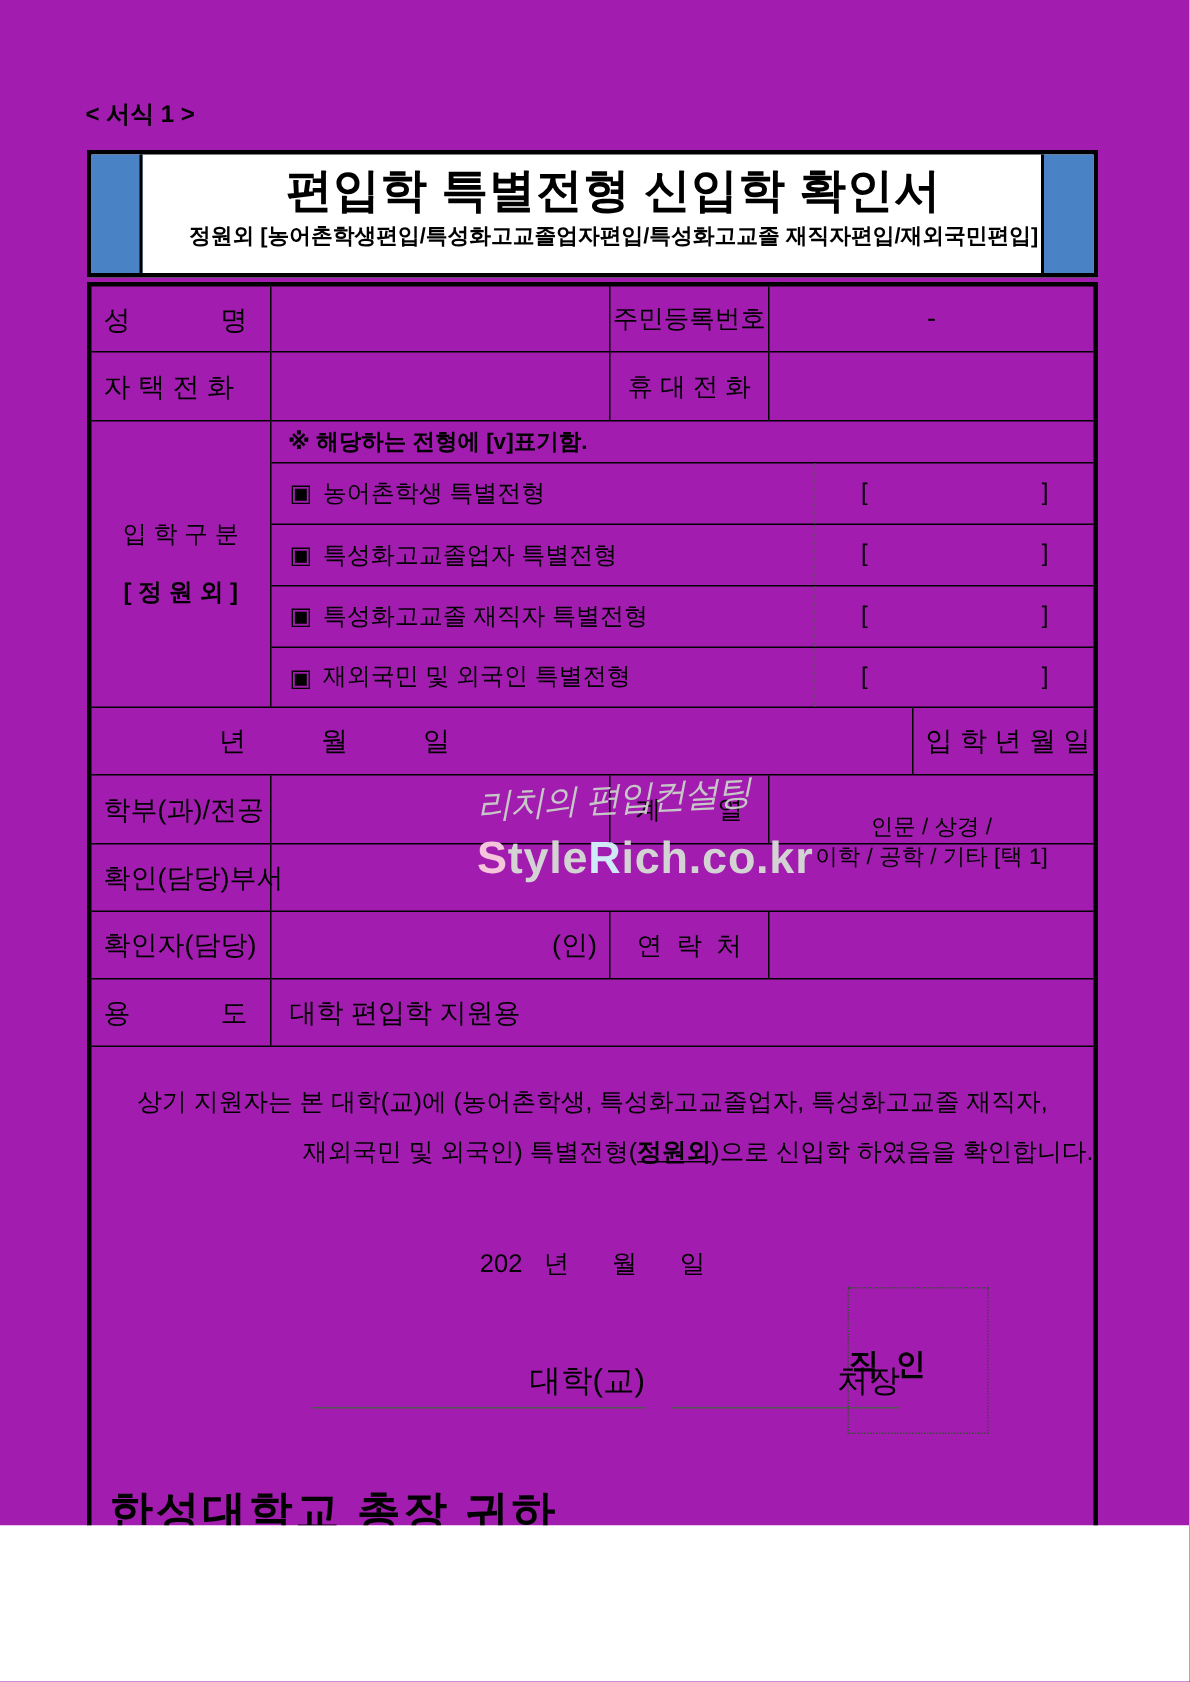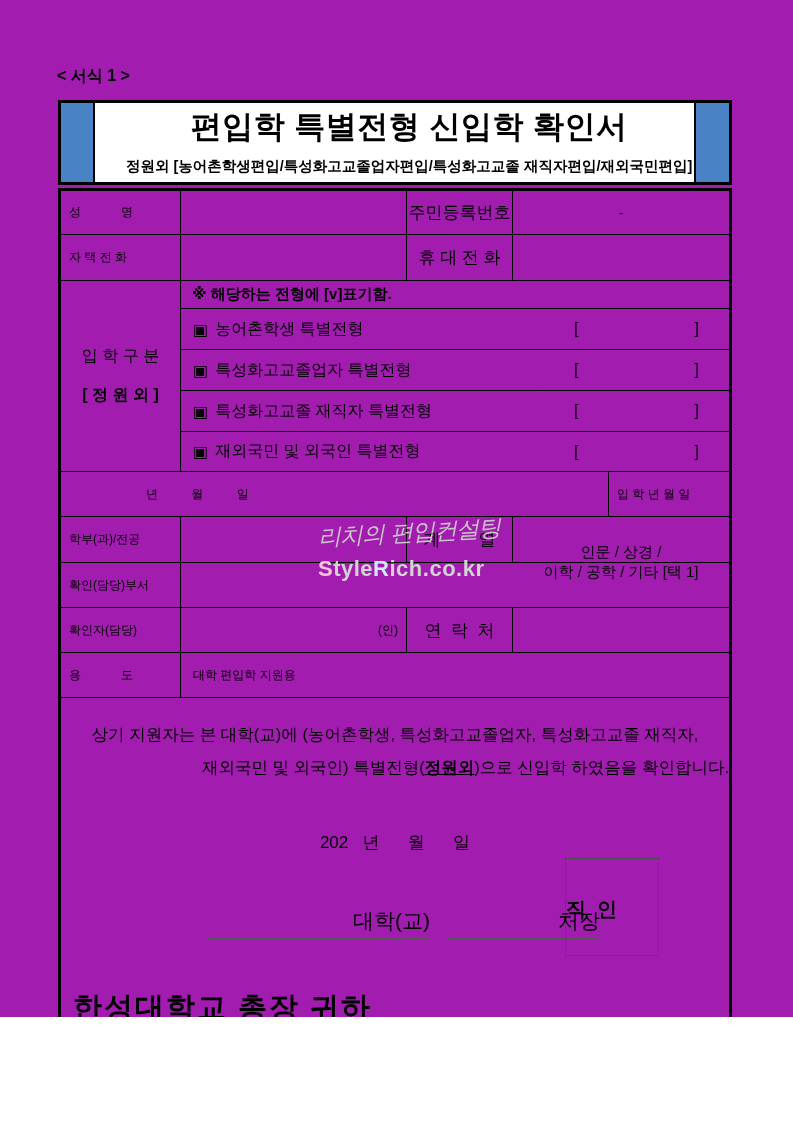--- a/index.html
+++ b/index.html
@@ -11,32 +11,32 @@
   }
   .form-tag { position:absolute; left:57px; top:66px; font-size:16px; font-weight:bold; }
 
   
   .header-box { position:absolute; left:58px; top:100px; width:674px; height:85px;
     border:3px solid #000; display:flex; background:#fff; }
   .accent { width:42px; background:#4A82C6; }
   .accent-l { border-right:2px solid #000; }
   .accent-r { width:43px; border-left:2px solid #000; }
   .header-center { flex:1; display:flex; flex-direction:column; align-items:center;
-    justify-content:space-between; padding:3px 2px 6px;margin-left:29px; }
+    justify-content:flex-start; padding:3px 2px 6px;margin-left:29px; }
   .title { font-size:31px; font-weight:bold; letter-spacing:0.5px; white-space:nowrap; }
   .subtitle { font-size:14.5px; font-weight:bold; white-space:nowrap; }
 
   
   .tbl { position:absolute; left:58px; top:188px; width:674px; height:855px;
     border:3px solid #000; display:flex; flex-direction:column; background:transparent; }
   .row { display:flex; border-bottom:1px solid #000; }
   .row:last-child { border-bottom:none; }
   .h44{height:44px} .h46{height:46px} .h45{height:45px} .h191{height:191px}
   .cell { border-right:1px solid #000; display:flex; align-items:center;
-    padding:0 8px; font-size:12px; white-space:pre; }
+    padding:0 8px; font-size:18px; white-space:pre; }
   .cell:last-child { border-right:none; }
   .w120{width:120px} .w226{width:226px}
   .w106{width:106px; font-size:17px; padding:0 3px; justify-content:center;}
   .flex1{flex:1} .center{justify-content:center} .right{justify-content:flex-end}
   .pl85{padding-left:85px} .pl12{padding-left:12px}
 
   
   .adm-label { width:120px; border-right:1px solid #000; display:flex; flex-direction:column;
     align-items:center; justify-content:center; gap:18px; font-size:16px; white-space:pre; }
   .adm-label .bold { font-weight:bold; }
@@ -72,21 +72,21 @@
     letter-spacing:2px; white-space:nowrap; }
 
   .page-num { position:absolute; left:0; top:1056px; width:100%; text-align:center;
     font-size:13px; font-weight:normal; letter-spacing:1px; }
 
   
   .watermark { position:absolute; left:318px; top:522px; z-index:4; pointer-events:none; }
   .wm-script { font-family:"DejaVu Serif","Liberation Serif",serif; font-style:italic;
     font-size:23px; color:#c7c7c7; letter-spacing:-1px; transform:rotate(-3deg);
     transform-origin:left center; white-space:nowrap; }
-  .wm-url { margin-top:3px; font-size:22px; font-weight:bold; letter-spacing:0.5px;
+  .wm-url { margin-top:3px; font-size:30px; font-weight:bold; letter-spacing:0.5px;
     color:#d3d3d3; white-space:nowrap; }
   .wm-pink { color:#f5c5db; } .wm-blue { color:#cfe9f7; }
 </style>
 </head>
 <body>
 
 <div class="page">
 
   <div class="form-tag">&lt; 서식 1 &gt;</div>
 

